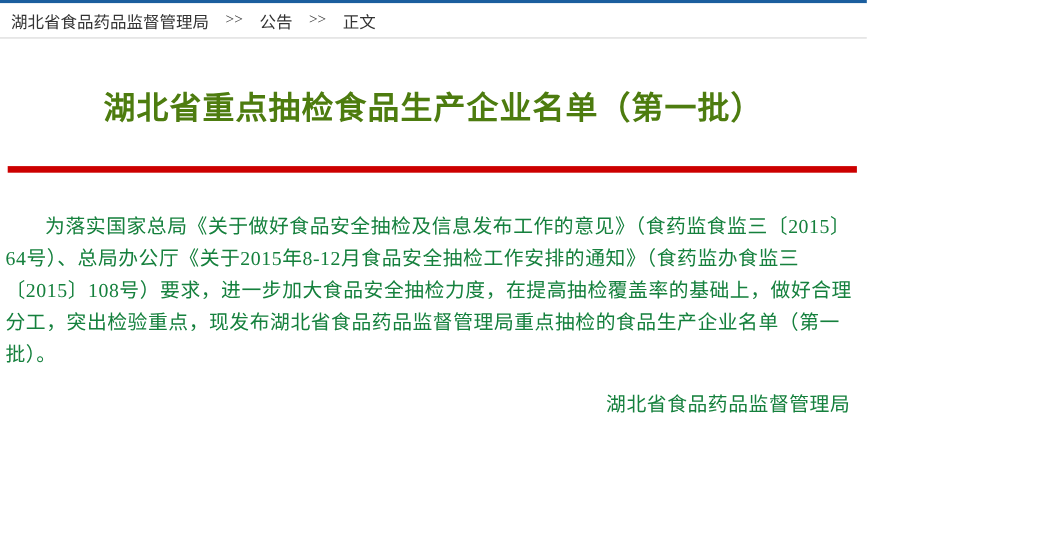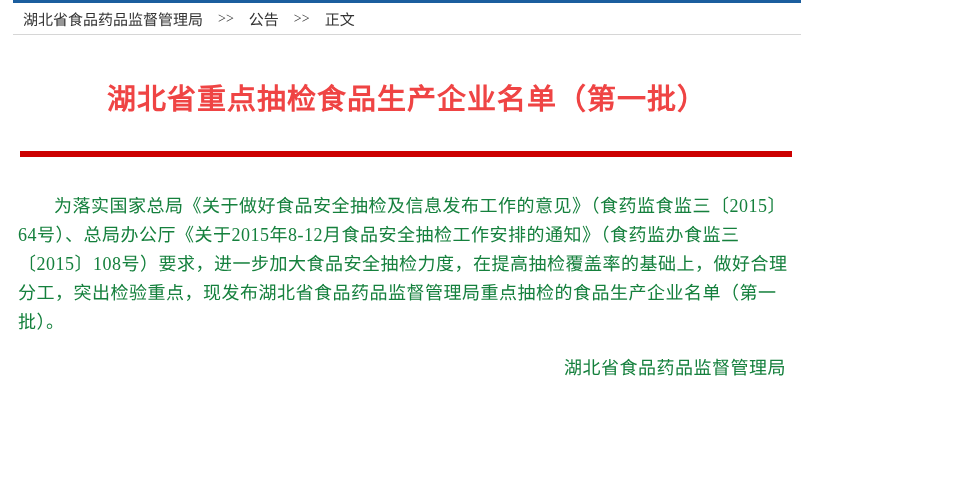--- a/index.html
+++ b/index.html
@@ -8,21 +8,20 @@
     background: #ffffff;
     overflow: hidden;
     font-family: "Liberation Serif", "DejaVu Serif", serif;
     color: #000000;
   }
   .page {
     width: 788px; height: 491px;
     border-top: 3px solid #1b5e9e;
     box-sizing: border-box;
     background: #ffffff;
-    margin-left: 13px;
   }
   
   .crumbbar {
     height: 31px;
     display: flex;
     align-items: center;
     padding-left: 10px;
     border-bottom: 1px solid #d6d6d6;
     font-size: 15px;
     color: #333333;
@@ -32,21 +31,21 @@
   .crumb-sep { margin: 0 15px; font-size: 14px; color: #333333; }
   .crumbbar a { cursor: pointer; }
 
   
   .article-title {
     margin: 49px 0 0 0;
     text-align: center;
     font-size: 29px;
     line-height: 30px;
     font-weight: bold;
-    color: #ef4444;
+    color: #4d7c0f;
     letter-spacing: 1px;
   }
   .title-rule {
     height: 6px;
     background: #cc0000;
     margin: 37px 9px 0 7px;
   }
   .content { padding: 0 5px; }
   .content p {
     margin: 16px 0 0 0;

